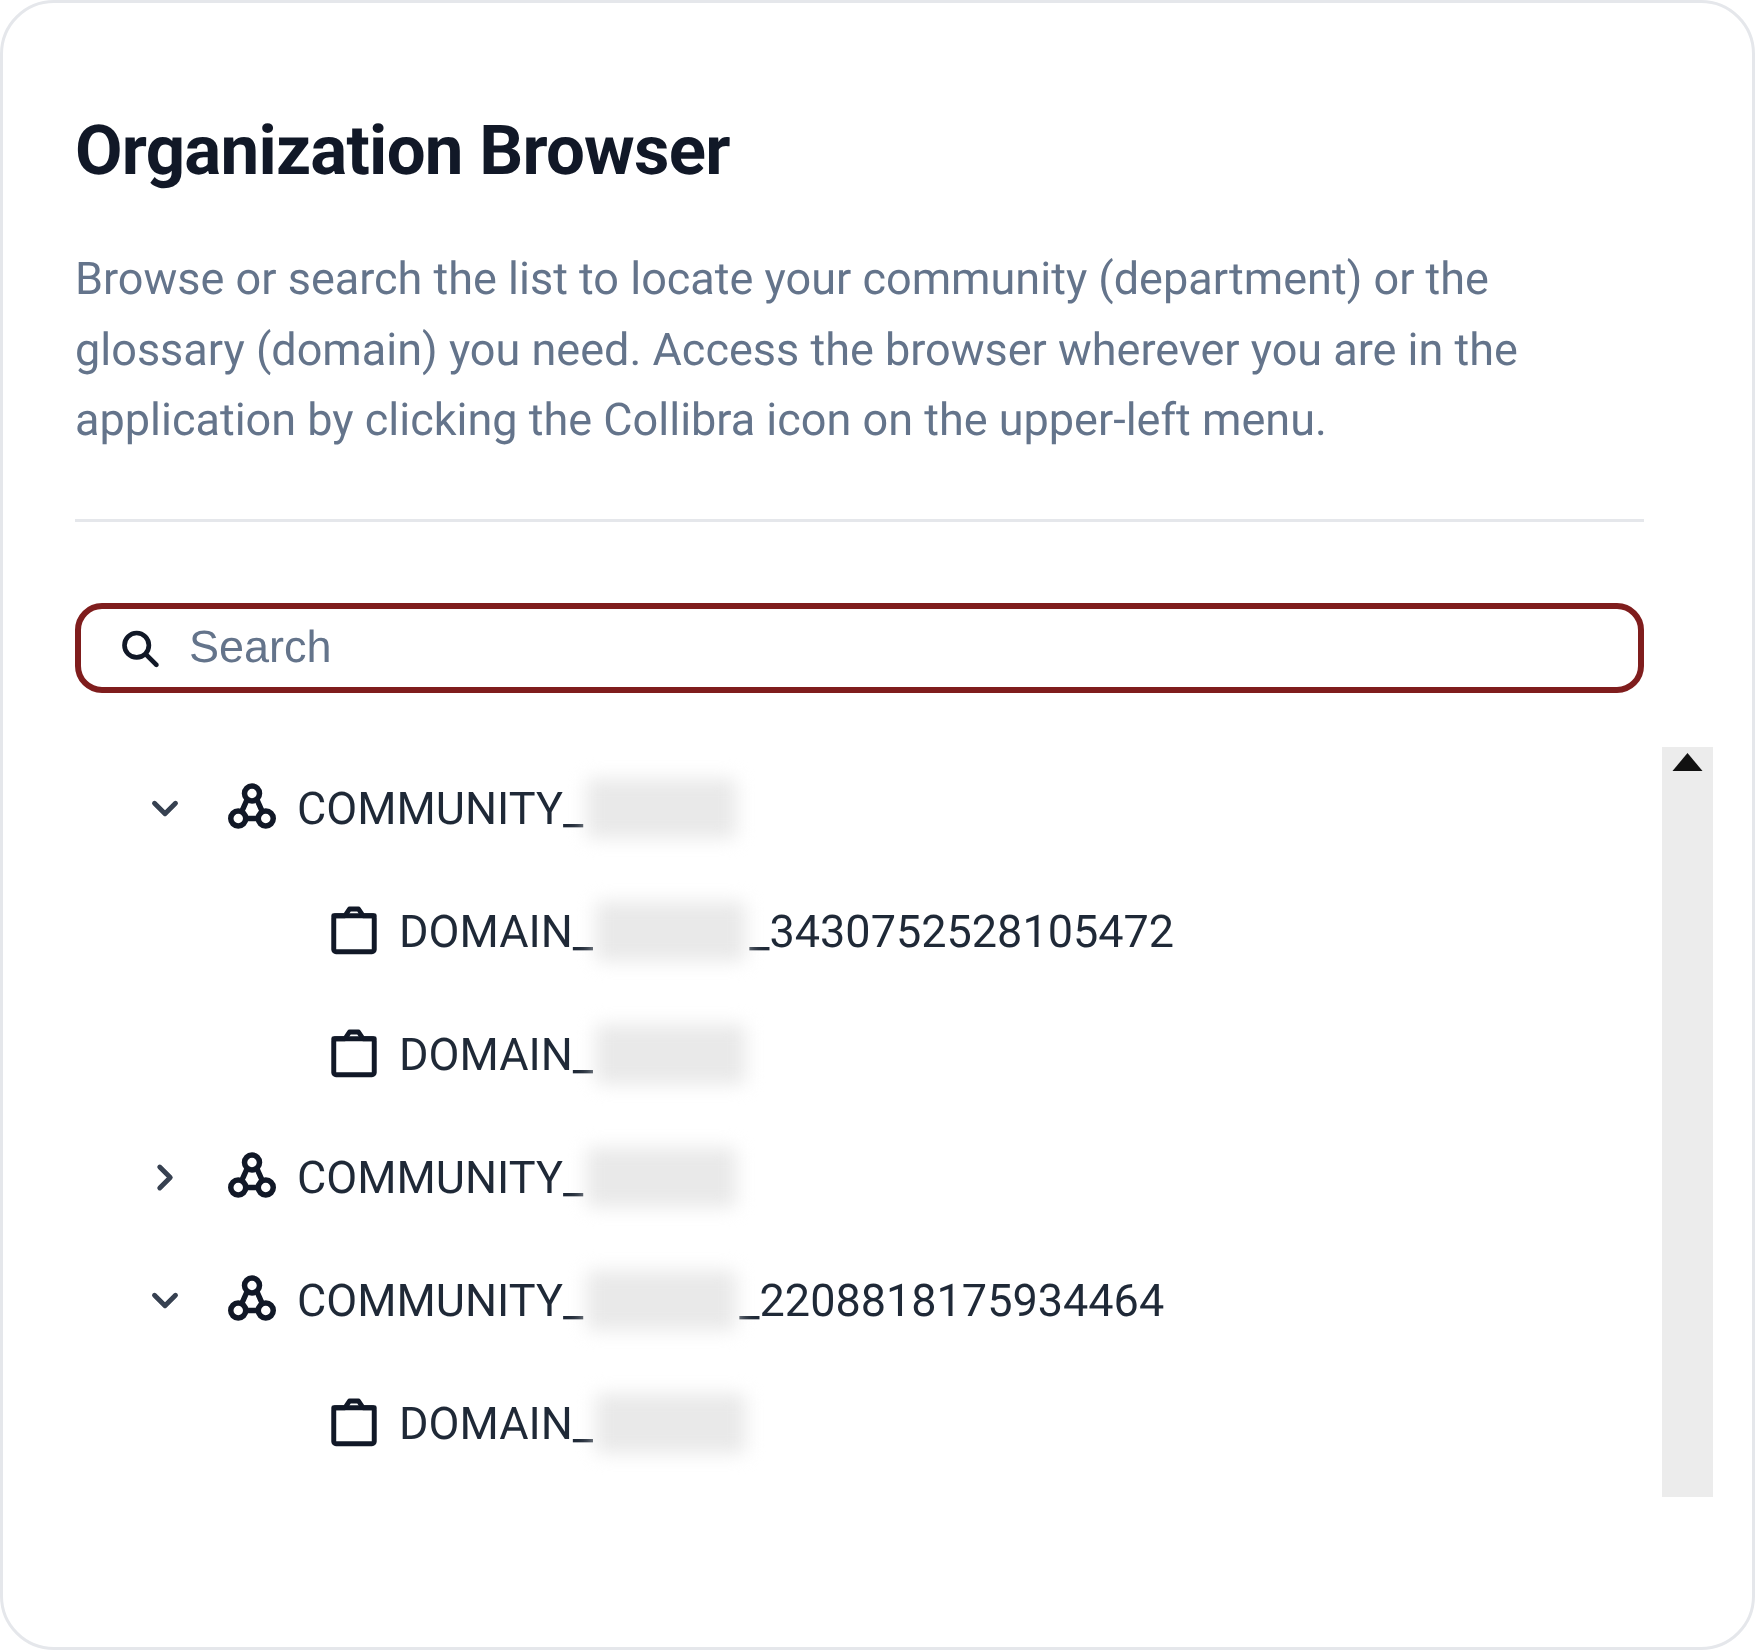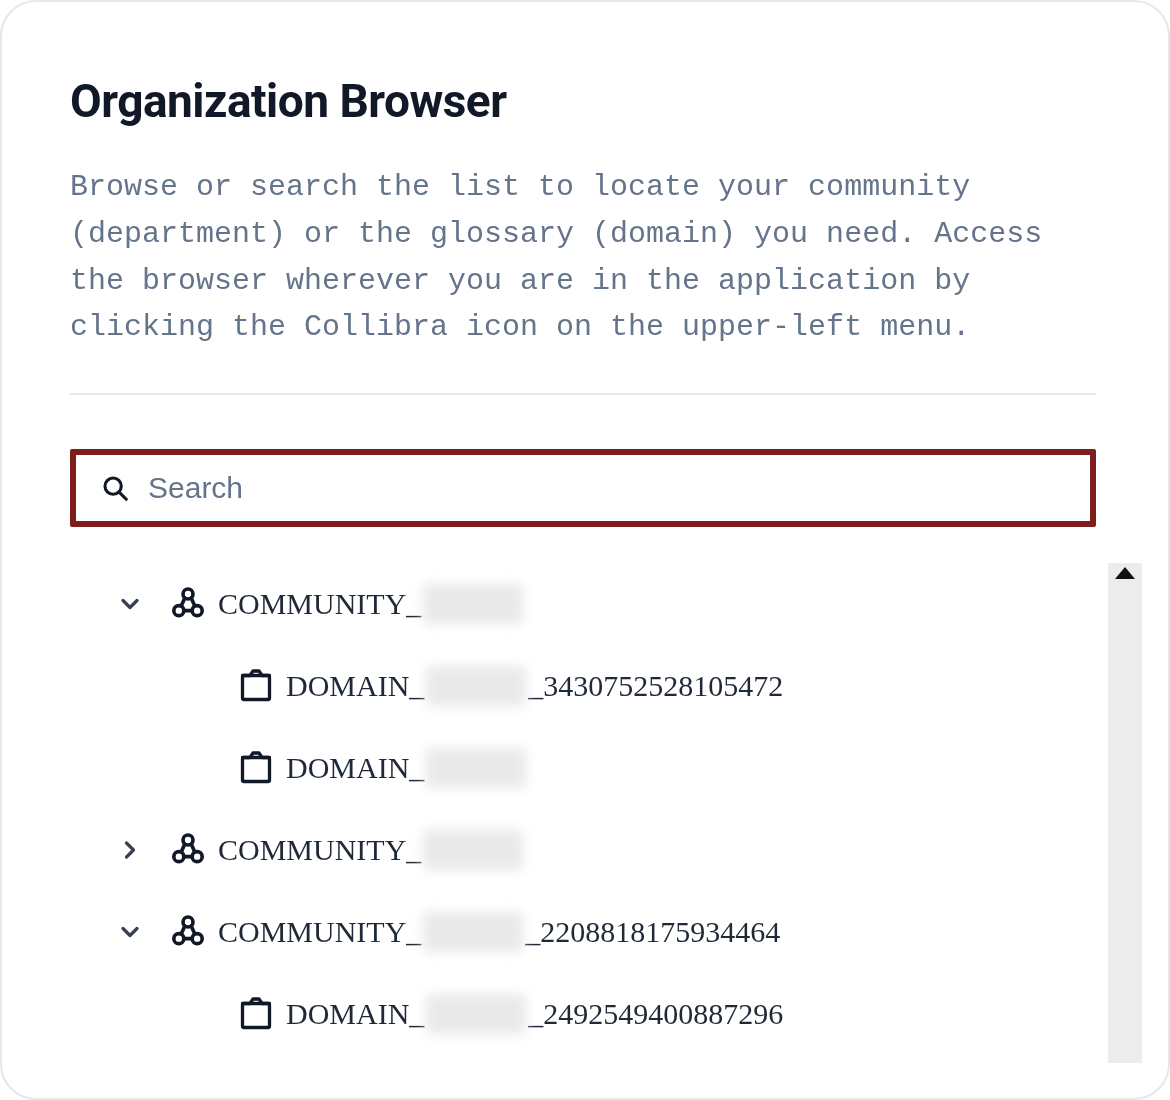--- a/index.html
+++ b/index.html
@@ -2,50 +2,49 @@
 <html><head>
 <meta charset="utf-8">
 <style>
   * { box-sizing: border-box; margin: 0; padding: 0; }
   html, body { width: 1170px; height: 1100px; font-family: -apple-system, BlinkMacSystemFont, "Segoe UI", Roboto, Helvetica, Arial, sans-serif; background: #fff; }
   .card {
     width: 1170px;
     height: 1100px;
     border: 2px solid #e5e7eb;
     border-radius: 36px;
-    padding: 72px 72px 0 68px;
+    padding: 72px 72px 0 48px;
     position: relative;
     overflow: hidden;
     background: #fff;
   }
   .title {
     font-size: 46px;
     font-weight: 700;
     color: #111827;
     margin-bottom: 36px;
     letter-spacing: -0.5px;
   }
   .desc {
     font-size: 30px;
     line-height: 1.56;
     color: #64748b;
     margin-bottom: 42px;
-    font-family: Liberation Mono, monospace;
   }
   .divider {
     border: none;
     border-top: 2px solid #e5e7eb;
     margin-bottom: 54px;
   }
   .search-box {
     display: flex;
     align-items: center;
-    border: 6px solid #7f1d1d;
-    border-radius: 2px;
-    height: 78px;
+    border: 4px solid #7f1d1d;
+    border-radius: 18px;
+    height: 60px;
     padding: 0 24px;
     margin-bottom: 36px;
   }
   .search-icon {
     width: 30px; height: 30px;
     color: #111827;
     flex-shrink: 0;
     margin-right: 18px;
   }
   .search-input {
@@ -60,21 +59,20 @@
   .tree-wrap {
     position: relative;
   }
   .tree {
     padding-left: 32px;
   }
   .row {
     display: flex;
     align-items: center;
     height: 82px;
-    font-family: Liberation Serif, serif;
   }
   .chev-col {
     width: 56px;
     display: flex;
     justify-content: center;
     align-items: center;
   }
   .icon-col {
     width: 60px;
     display: flex;
@@ -250,21 +248,20 @@
           <span class="chev-col"></span>
           <span class="icon-col">
             <svg class="domain-icon" viewBox="0 0 24 24" fill="none" stroke="currentColor" stroke-width="2.2" stroke-linecap="round" stroke-linejoin="round">
               <rect x="3" y="5" width="18" height="16" rx="1"></rect>
               <path d="M3 5 L8 5 L10 2 L14 2 L16 5 L21 5"></path>
             </svg>
           </span>
           <span class="label">
             <span class="prefix">DOMAIN_</span>
             <span class="blur"></span>
-            <span class="suffix">_2492549400887296</span>
           </span>
         </div>
       </div>
     <div class="scrollbar">
       <div class="up-arrow"></div>
     </div>
   </div>
 </div>
 
 </body></html>

